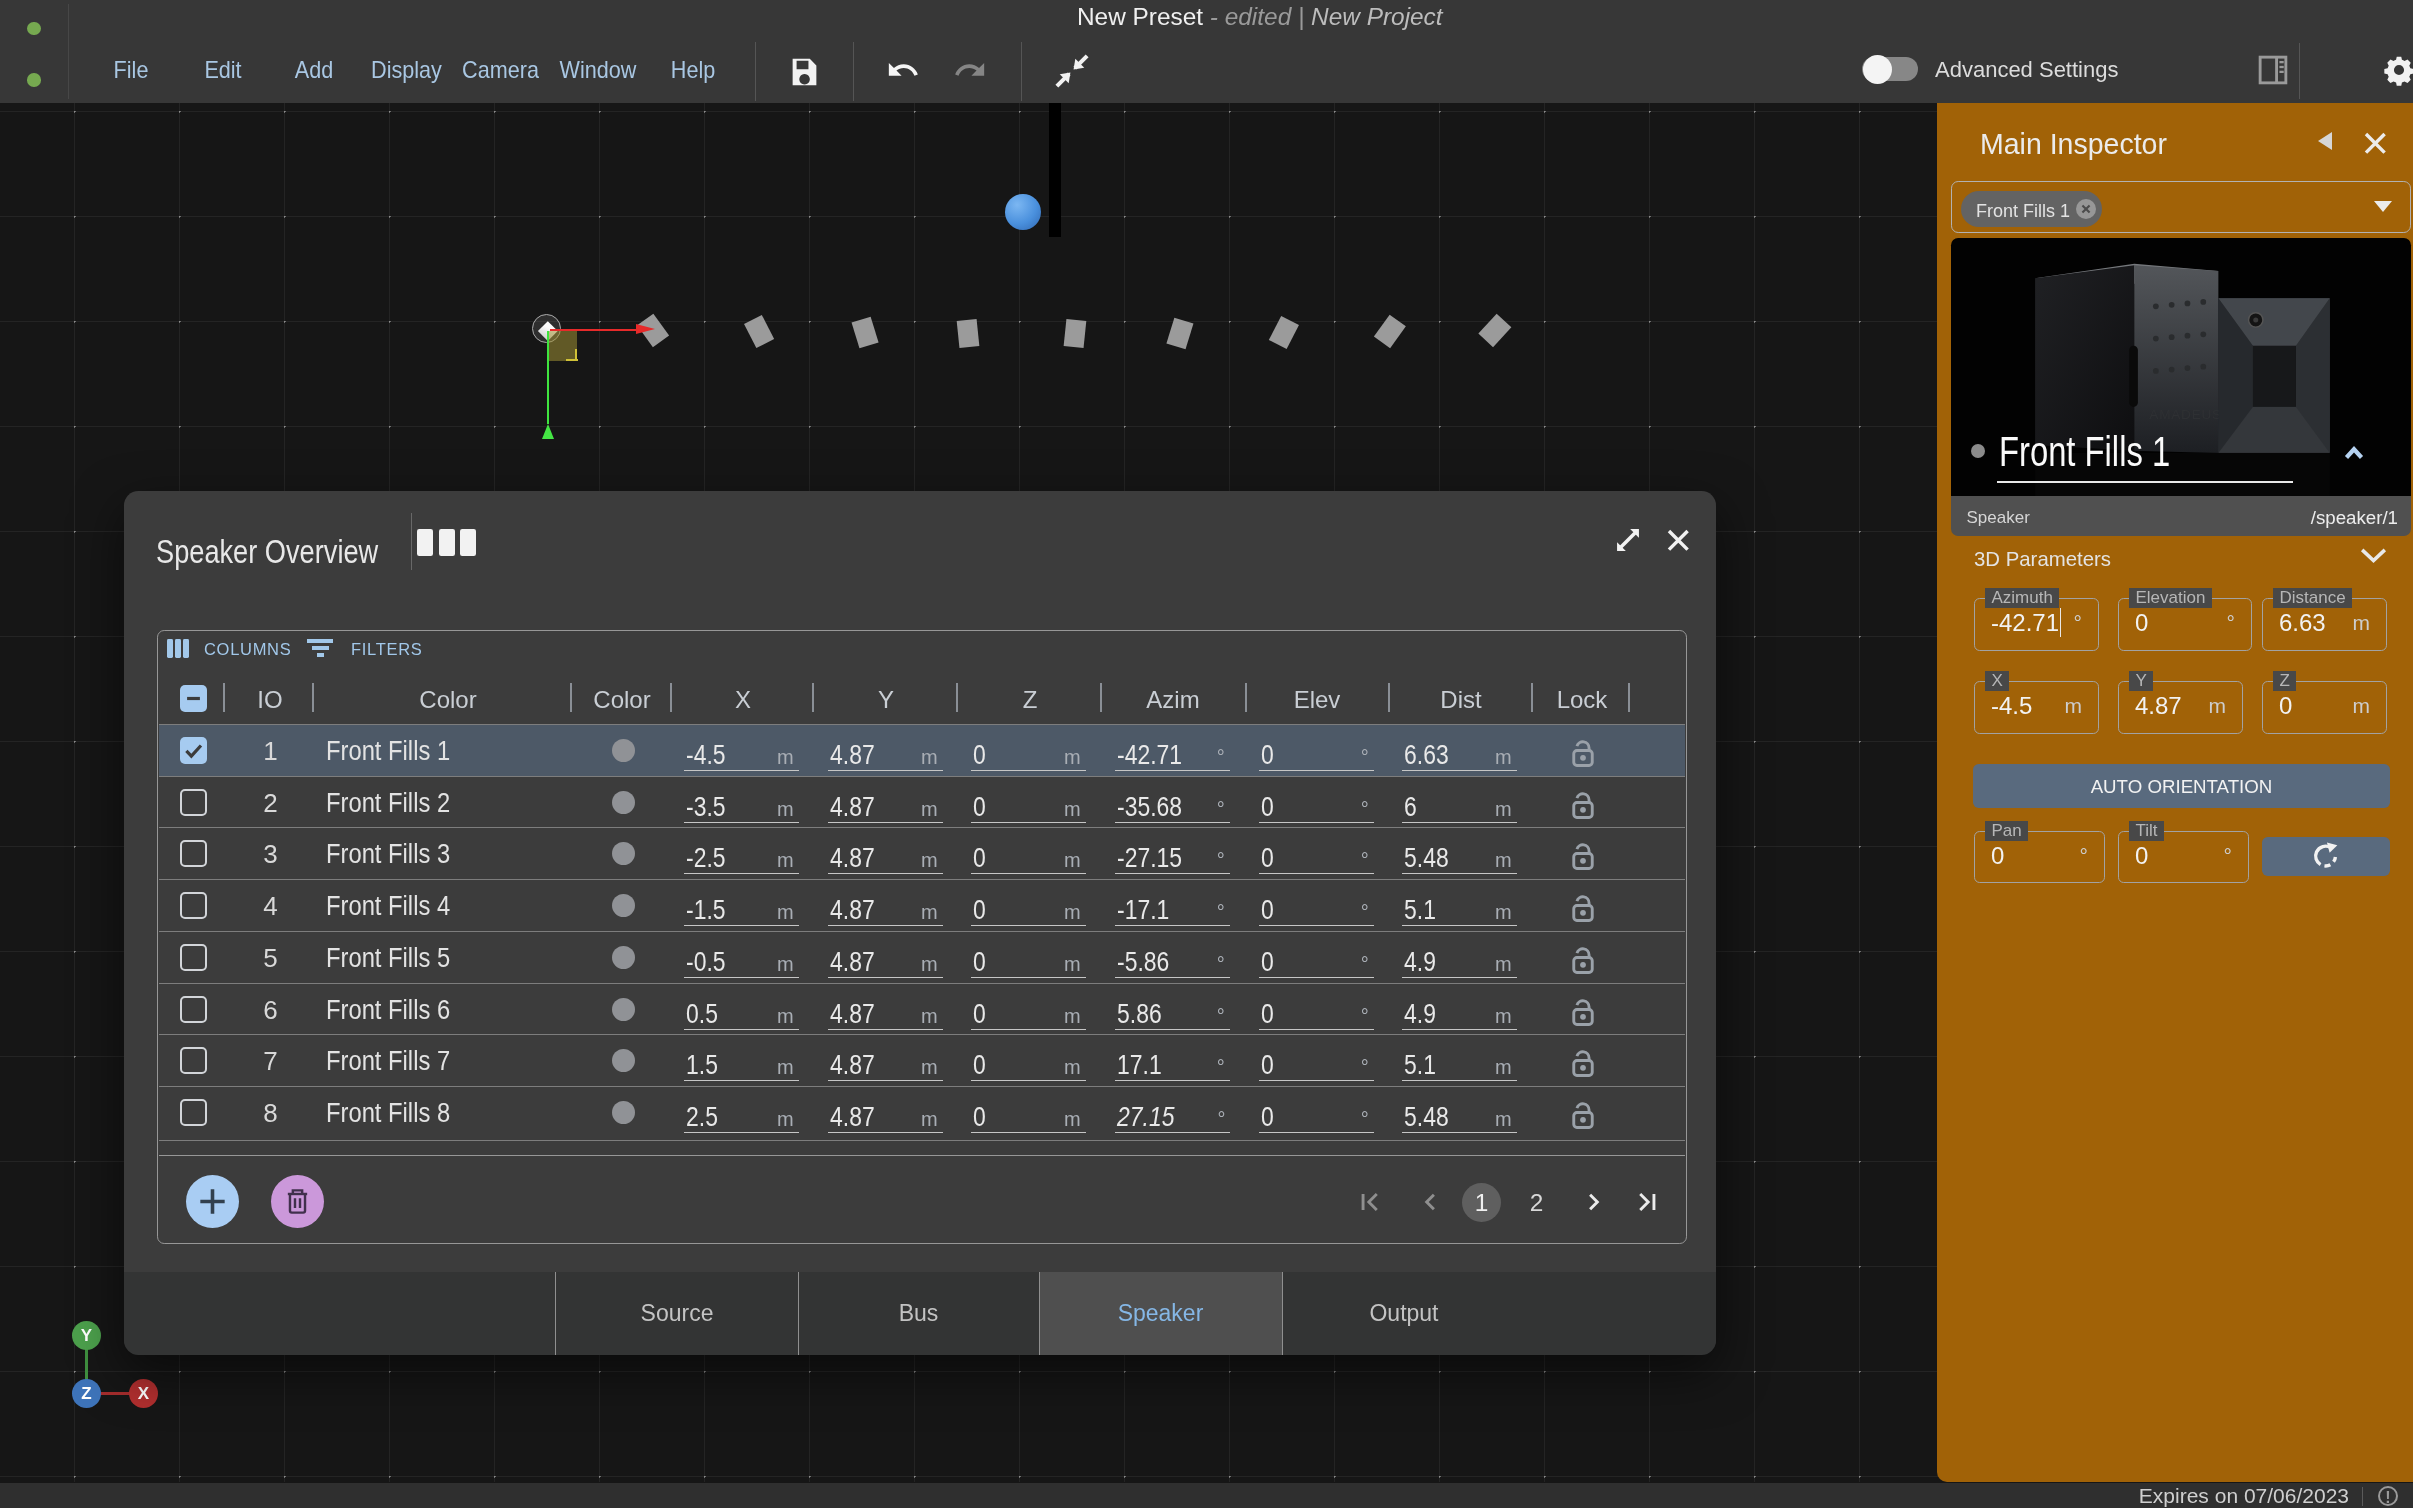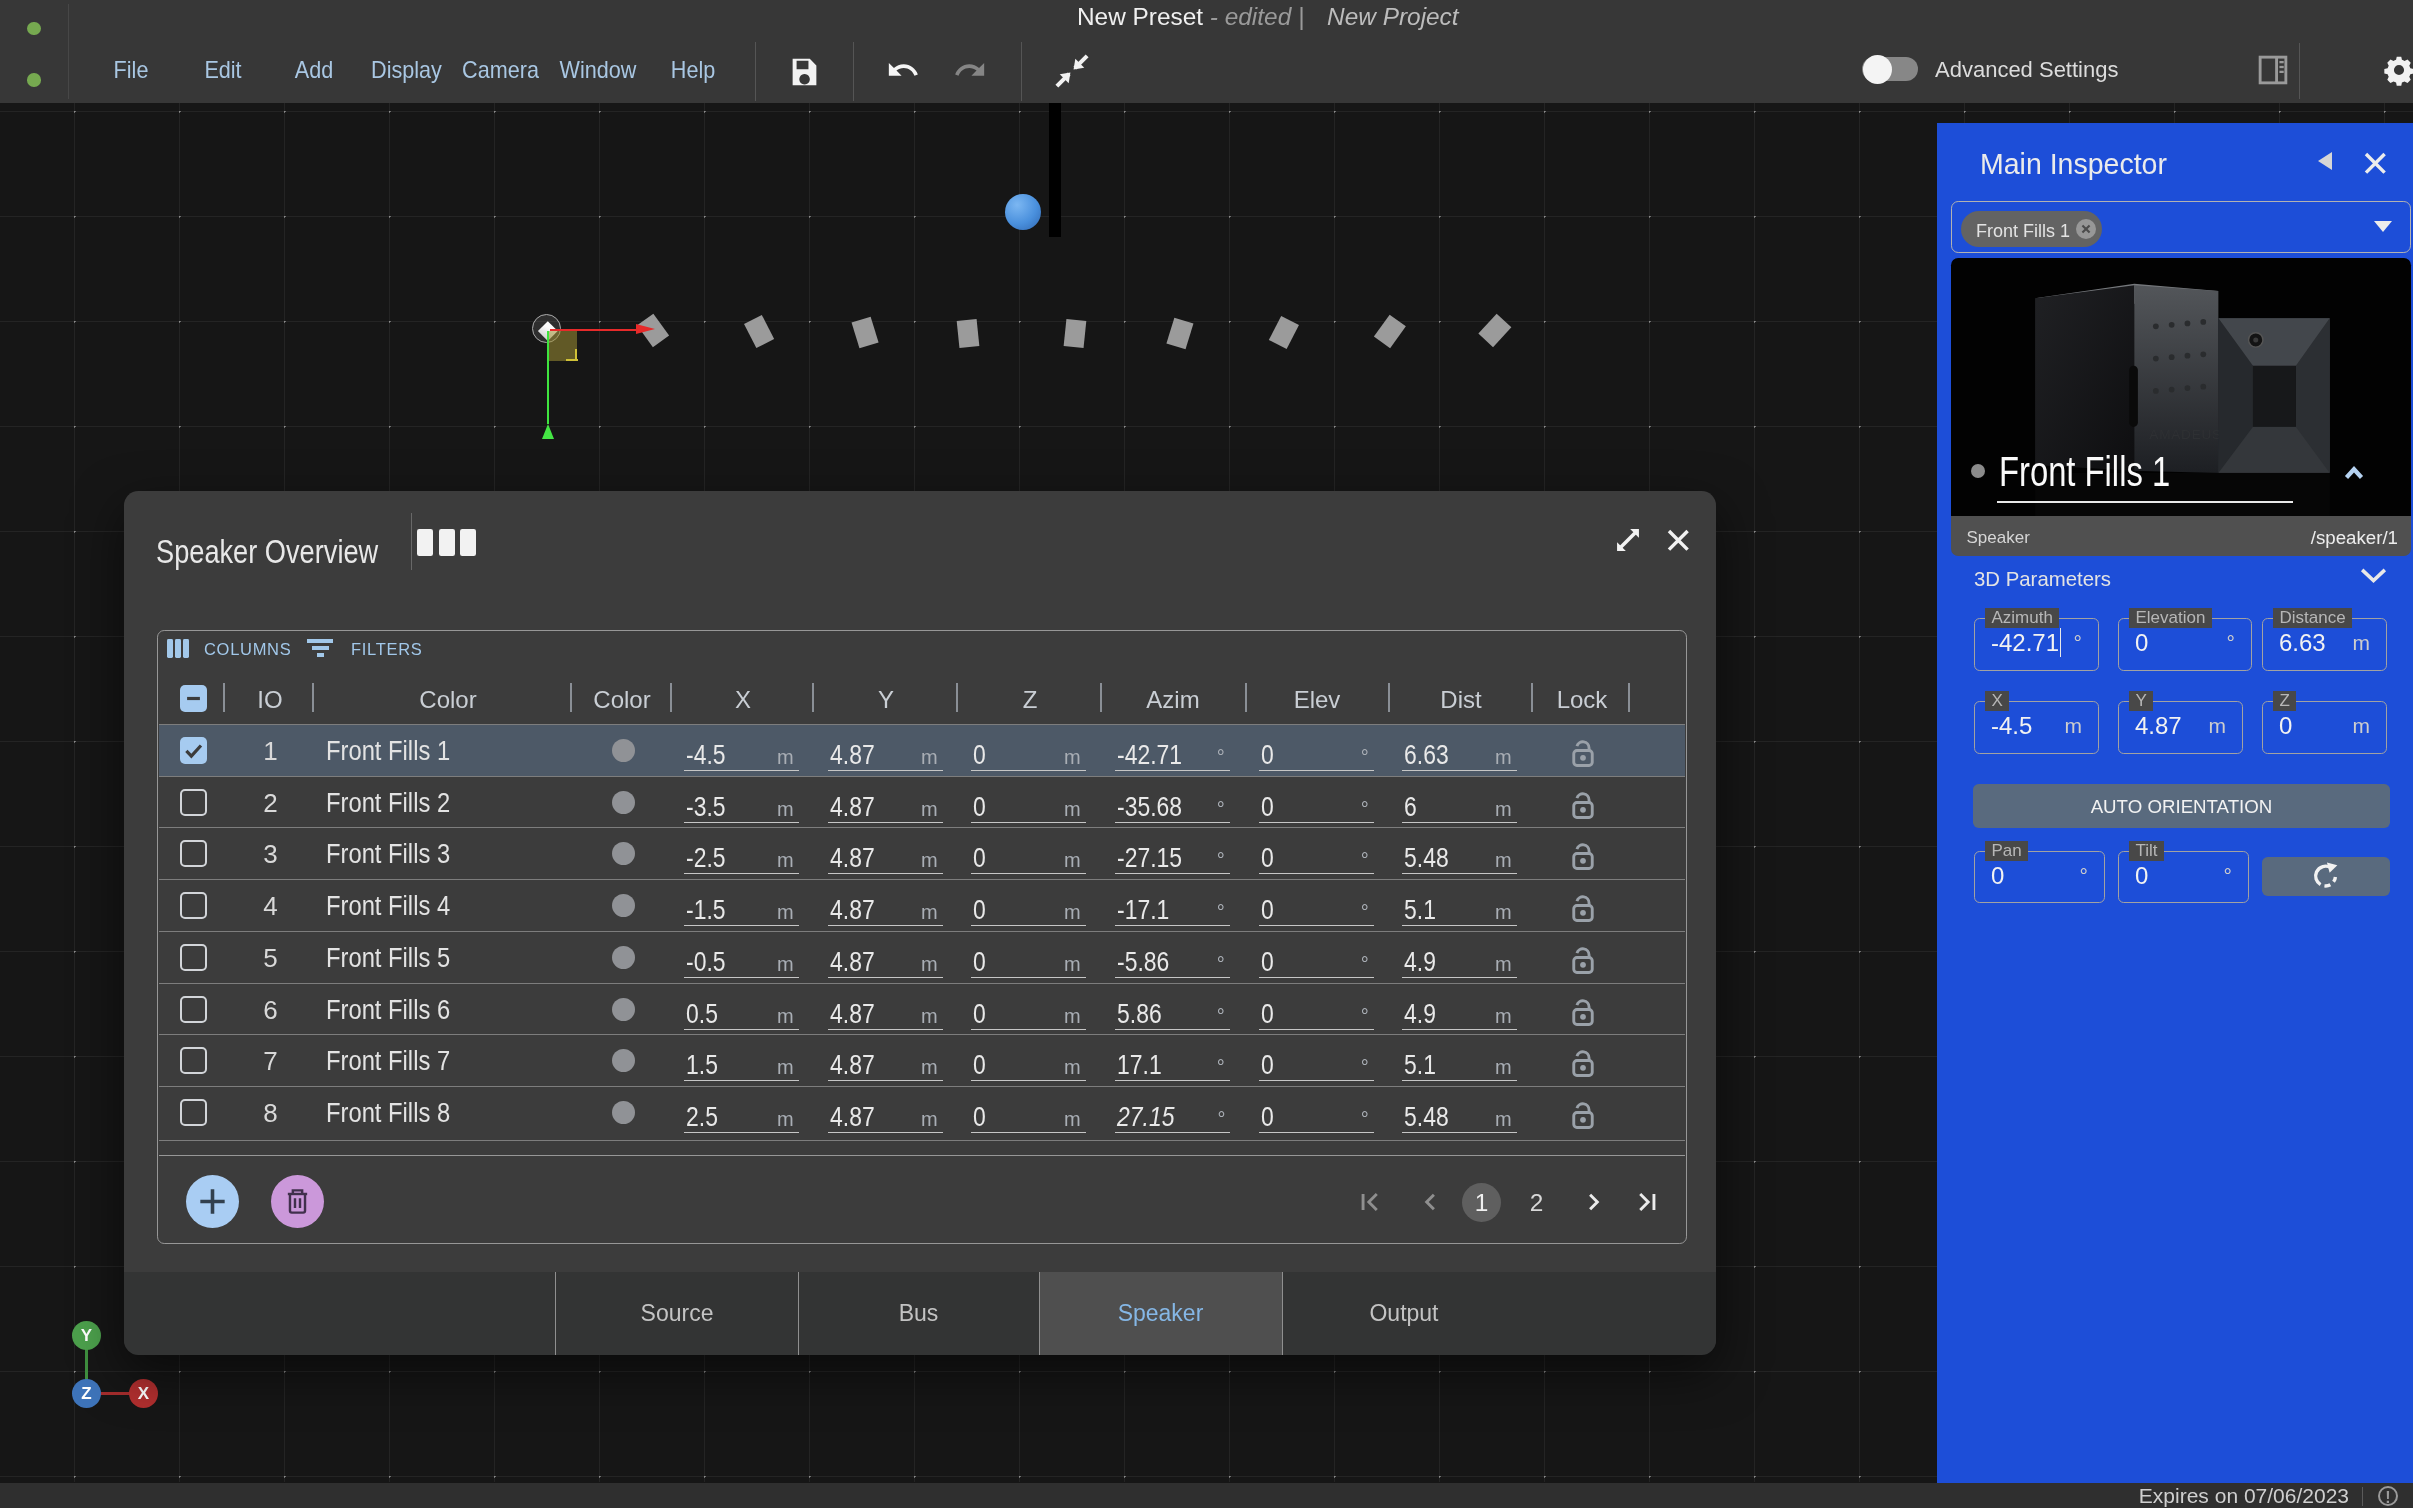--- a/index.html
+++ b/index.html
@@ -6,21 +6,21 @@
   html,body { width:2413px; height:1508px; overflow:hidden; background:#161616;
     font-family:"Liberation Sans", sans-serif; }
   .abs { position:absolute; }
 
   
   #topbar { position:absolute; left:0; top:0; width:2413px; height:103px; background:#373737; z-index:30; }
   .menuitem { position:absolute; top:0; height:103px; line-height:140px; font-size:24px; color:#a9c7e3; text-align:center; transform:scaleX(.9); }
   .vsep { position:absolute; width:1.4px; background:#555; }
   #title { position:absolute; top:1.4px; left:1077px; font-size:24.4px; color:#f0f0f0; height:32px; line-height:32px; white-space:nowrap; }
   #title .ed { color:#9a9a9a; font-style:italic; }
-  #title .np { color:#bcbcbc; font-style:italic;margin-left:16px; }
+  #title .np { color:#bcbcbc; font-style:italic; }
 
   
   #viewport { position:absolute; left:0; top:103px; width:2413px; height:1379px;
     background-color:#161616;
     background-image:
       radial-gradient(circle at 0px 0px, #8d8d8d 0 1.4px, rgba(141,141,141,0) 2px),
       linear-gradient(#242424 0.7px, rgba(0,0,0,0) 0.7px),
       linear-gradient(90deg, #242424 0.7px, rgba(0,0,0,0) 0.7px);
     background-size:105px 105px;
     background-position:74px 8px;
@@ -48,21 +48,21 @@
   .name { position:absolute; top:0; height:52px; line-height:52px; font-size:27px; color:#e3e3e3; transform:scaleX(.88); transform-origin:0 50%; }
   .cdot { position:absolute; top:14.4px; width:23px; height:23px; border-radius:50%; background:#909296; }
 
   
   #tabs { position:absolute; left:0; top:781px; width:1592px; height:83px; background:#333434;
     border-radius:0 0 14.4px 14.4px; overflow:hidden; }
   .tab { position:absolute; top:0; height:83px; line-height:83px; text-align:center; font-size:23px; color:#c3c3c3; }
   .tabsep { position:absolute; top:0; width:1.4px; height:83px; background:#8f8f8f; }
 
   
-  #rpanel { position:absolute; left:1937px; top:103px; width:477px; height:1379px; background:#1d4ed8; z-index:20; border-radius:0 0 0 10px;margin-top:20px; }
+  #rpanel { position:absolute; left:1937px; top:103px; width:477px; height:1379px; background:#a16207; z-index:20; border-radius:0 0 0 10px; }
   .obox { position:absolute; border:1.4px solid #a2a2a2; border-radius:5.7px; }
   .obox .lb { position:absolute; top:-11.5px; left:10px; font-size:17px; color:#b6b6b6; background:#484848; padding:0 6.5px; line-height:20px;}
   .obox .v { position:absolute; left:16px; top:10px; font-size:24px; color:#f2f2f2; }
   .obox .u { position:absolute; right:16px; top:12.2px; font-size:21px; color:#cdcdcd; }
   .bluebtn { position:absolute; background:#596a7e; border-radius:5.7px; color:#f2f2f2; text-align:center; }
 
   
   #statusbar { position:absolute; left:0; top:1483px; width:2413px; height:26px; background:#2f2f2f; z-index:40; }
 </style>
 </head>

